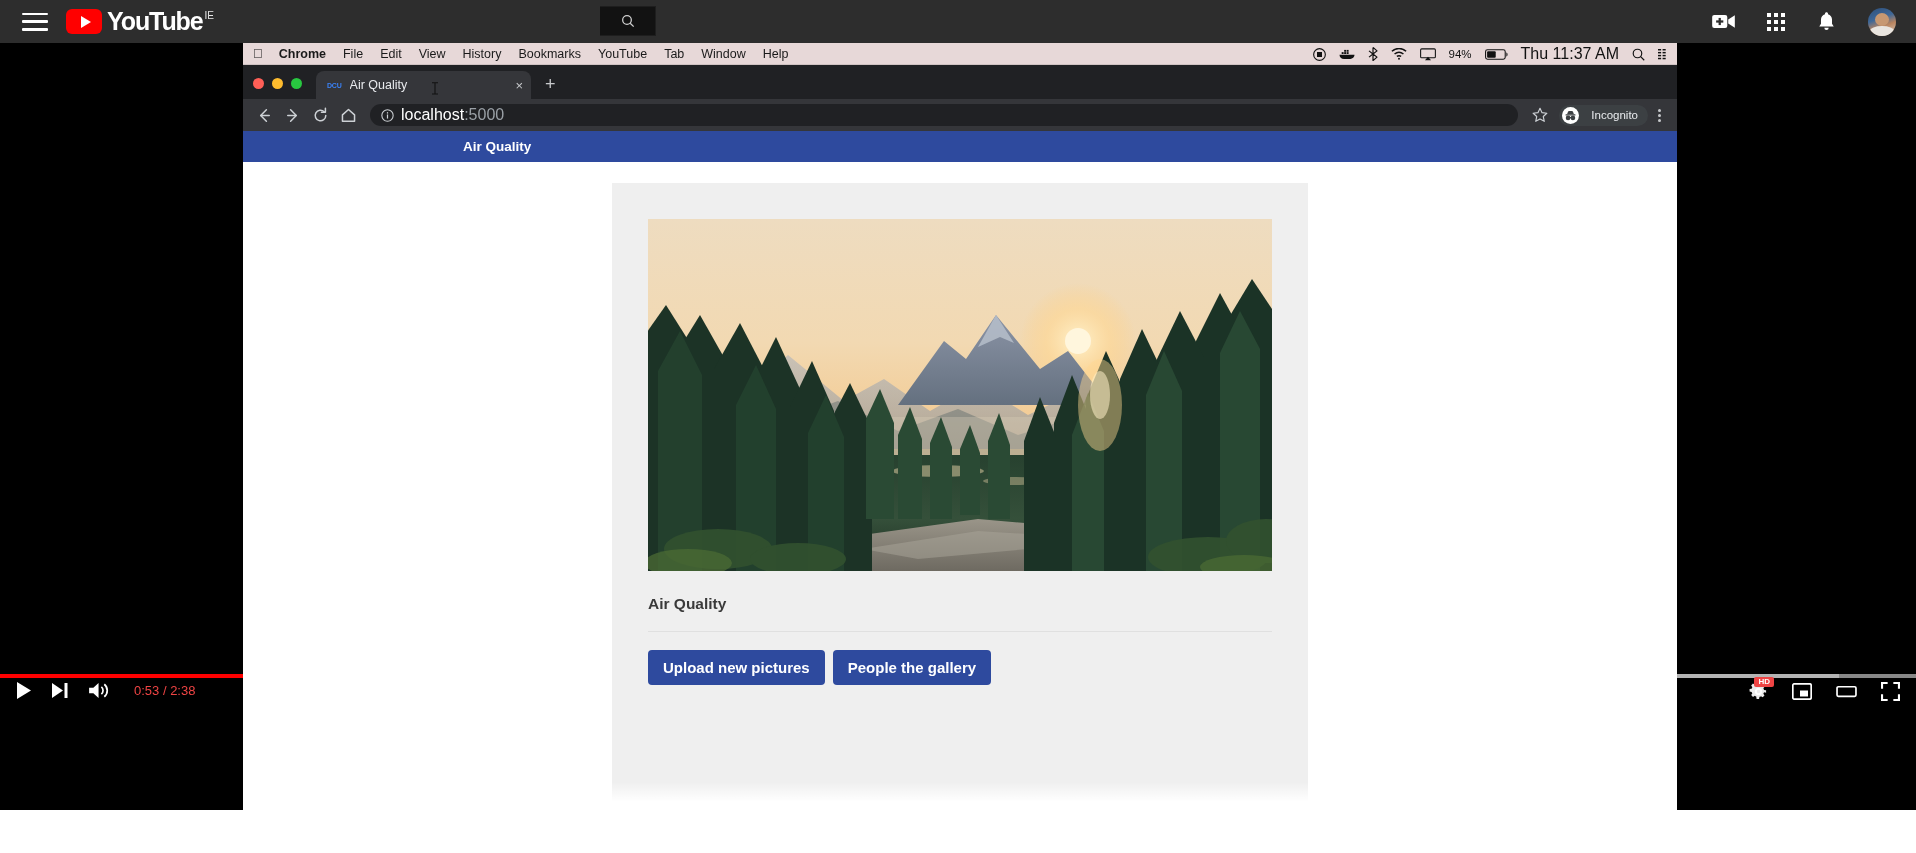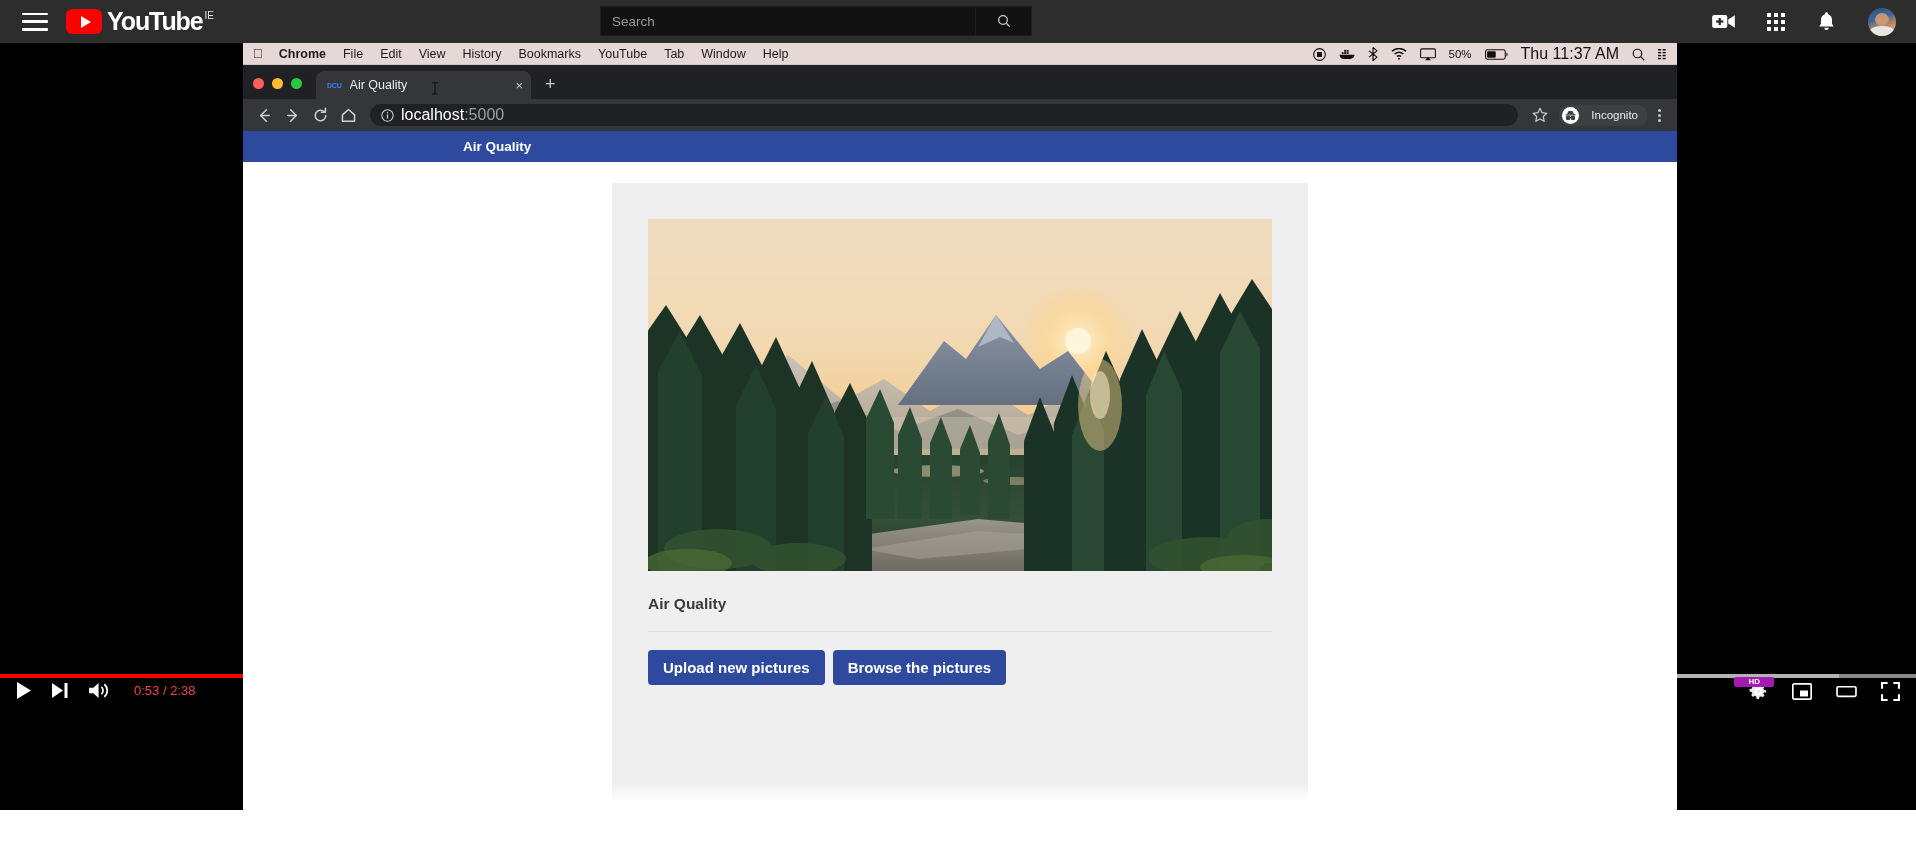--- a/index.html
+++ b/index.html
@@ -83,22 +83,22 @@
   
   .yt-controls { position: absolute; left: 0; bottom: 0; width: 1916px; height: 43px; background: #000; }
   .yt-progress { position: absolute; left: 0; top: 0; width: 1916px; height: 4px; background: #888; }
   .yt-progress-loaded { position: absolute; left: 0; top: 0; height: 4px; background: #b3b3b3; }
   .yt-progress-played { position: absolute; left: 0; top: 0; height: 4px; background: #f00; }
   .yt-ctrl-left { position: absolute; left: 16px; top: 8px; display: flex; align-items: center; gap: 20px; }
   .yt-ctrl-right { position: absolute; right: 16px; top: 8px; display: flex; align-items: center; gap: 24px; }
   .yt-ctrl-btn { cursor: pointer; display: flex; align-items: center; }
   .yt-time { color: #ef4444; font-size: 13px; font-family: "Liberation Sans", sans-serif; margin-left: 4px; }
   .hd-badge {
-    background: #a21caf; color: #fff; font-size: 8px; font-weight: bold; border-radius: 2px;
-    padding: 0 14px; position: absolute; right: -6px; top: -5px; line-height: 10px;
+    background: #ef4444; color: #fff; font-size: 8px; font-weight: bold; border-radius: 2px;
+    padding: 0 4px; position: absolute; right: -6px; top: -5px; line-height: 10px;
   }
 
   
   .mac-window {
     position: absolute; left: 243px; top: 43px; width: 1434px; height: 767px;
     background: #fff; overflow: hidden;
   }
   .mac-menubar {
     height: 22px; background: #e7d8d8; display: flex; align-items: center;
     padding-left: 10px; font-size: 12.5px; color: #1a1a1a; position: relative;
@@ -212,21 +212,20 @@
 
       <div class="yt-logo">
         <div class="yt-play-badge">
             <i></i>
           </div>
         <div class="yt-wordmark">YouTube</div>
         <div class="yt-country">IE</div>
       </div>
 
       <div class="yt-search-wrap">
-        <input class="yt-search-input" type="text" placeholder="Search" style="">
         <div class="yt-search-btn">
           <svg class="ico-svg" width="16" height="16" viewBox="0 0 24 24">
             <circle cx="10.5" cy="10.5" r="6.5" fill="none" stroke="#d0d0d0" stroke-width="1.9"></circle>
             <line x1="15.3" y1="15.3" x2="20.5" y2="20.5" stroke="#d0d0d0" stroke-width="1.9"></line>
           </svg>
         </div>
       </div>
 
       <div class="yt-header-right">
         <div class="yt-hdr-icon">
@@ -372,21 +371,21 @@
             <path d="M6.6 9.3A4.2 4.2 0 0 1 11.4 9.3" fill="none" stroke="#111" stroke-width="1.7"></path>
             <circle cx="9" cy="11.8" r="1.1" fill="#111"></circle>
           </svg>
         </span>
         <span class="mb-ico">
           <svg class="ico-svg" width="16" height="13" viewBox="0 0 18 14">
             <rect x="0.7" y="0.7" width="16.6" height="10" rx="1.2" fill="none" stroke="#111" stroke-width="1.2"></rect>
             <path d="M9 9.6 L12.4 13.4 H5.6 Z" fill="#111"></path>
           </svg>
         </span>
-        <span class="battery-pct">50%</span>
+        <span class="battery-pct">94%</span>
         <span class="mb-ico">
           <svg class="ico-svg" width="23" height="11" viewBox="0 0 24 11">
             <rect x="0.6" y="0.6" width="20.5" height="9.8" rx="2" fill="none" stroke="#111" stroke-width="1.1"></rect>
             <rect x="2.2" y="2.2" width="9" height="6.6" rx="1" fill="#111"></rect>
             <path d="M22.3 3.5v4c.9-.3 1.2-.9 1.2-2s-.3-1.7-1.2-2z" fill="#111"></path>
           </svg>
         </span>
         <span class="mac-clock">Thu 11:37 AM</span>
         <span class="mb-ico">
           <svg class="ico-svg" width="13" height="13" viewBox="0 0 14 14">
@@ -596,21 +595,21 @@
               <g fill="#4b6b34" opacity="0.75">
                 <ellipse cx="40" cy="344" rx="44" ry="14"></ellipse>
                 <ellipse cx="596" cy="348" rx="44" ry="12"></ellipse>
               </g>
             </svg>
 
             <div class="card-title">Air Quality</div>
 
             <div class="card-actions">
               <button class="btn">Upload new pictures</button>
-              <button class="btn">Browse the pictures</button>
+              <button class="btn">People the gallery</button>
             </div>
           </div>
         </div>
       </div>
       <div class="card-bottom-fade"></div>
     </div>
 
     <div class="cursor-mark">
       <svg width="9" height="13" viewBox="0 0 9 13">
         <path d="M1 0.8 H7 M4 0.8 V12 M1 12 H7" stroke="#111" stroke-width="1.1" fill="none"></path>

